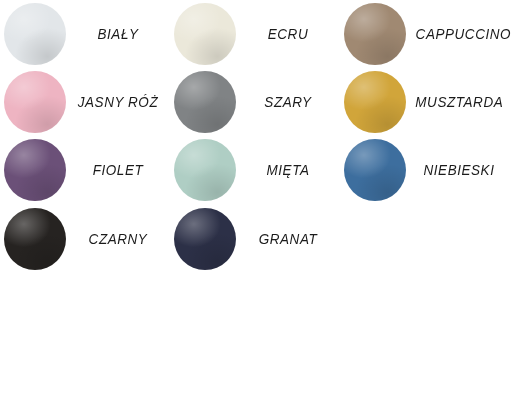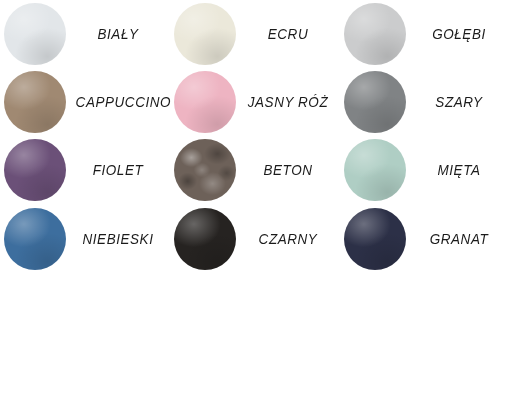--- a/index.html
+++ b/index.html
@@ -61,42 +61,38 @@
 <div class="palette">
     <div class="cell">
       <div class="swatch sheen" style="background-color: rgb(226, 230, 233);"></div>
       <div class="label">BIAŁY</div>
     </div>
     <div class="cell">
       <div class="swatch sheen" style="background-color: rgb(235, 232, 218);"></div>
       <div class="label">ECRU</div>
     </div>
     <div class="cell">
-      <div class="swatch sheen" style="background-color: rgb(203, 204, 205);"></div>
-      <div class="label">GOŁĘBI</div>
-    </div>
-    <div class="cell">
       <div class="swatch sheen" style="background-color: rgb(160, 137, 114);"></div>
       <div class="label">CAPPUCCINO</div>
     </div>
     <div class="cell">
       <div class="swatch sheen" style="background-color: rgb(238, 180, 194);"></div>
       <div class="label">JASNY RÓŻ</div>
     </div>
     <div class="cell">
       <div class="swatch sheen" style="background-color: rgb(128, 131, 133);"></div>
       <div class="label">SZARY</div>
     </div>
     <div class="cell">
+      <div class="swatch sheen" style="background-color: rgb(209, 165, 58);"></div>
+      <div class="label">MUSZTARDA</div>
+    </div>
+    <div class="cell">
       <div class="swatch sheen" style="background-color: rgb(107, 80, 120);"></div>
       <div class="label">FIOLET</div>
-    </div>
-    <div class="cell">
-      <div class="swatch concrete" style="background-color: rgb(109, 97, 89);"></div>
-      <div class="label">BETON</div>
     </div>
     <div class="cell">
       <div class="swatch sheen" style="background-color: rgb(175, 206, 196);"></div>
       <div class="label">MIĘTA</div>
     </div>
     <div class="cell">
       <div class="swatch sheen" style="background-color: rgb(61, 110, 158);"></div>
       <div class="label">NIEBIESKI</div>
     </div>
     <div class="cell">

